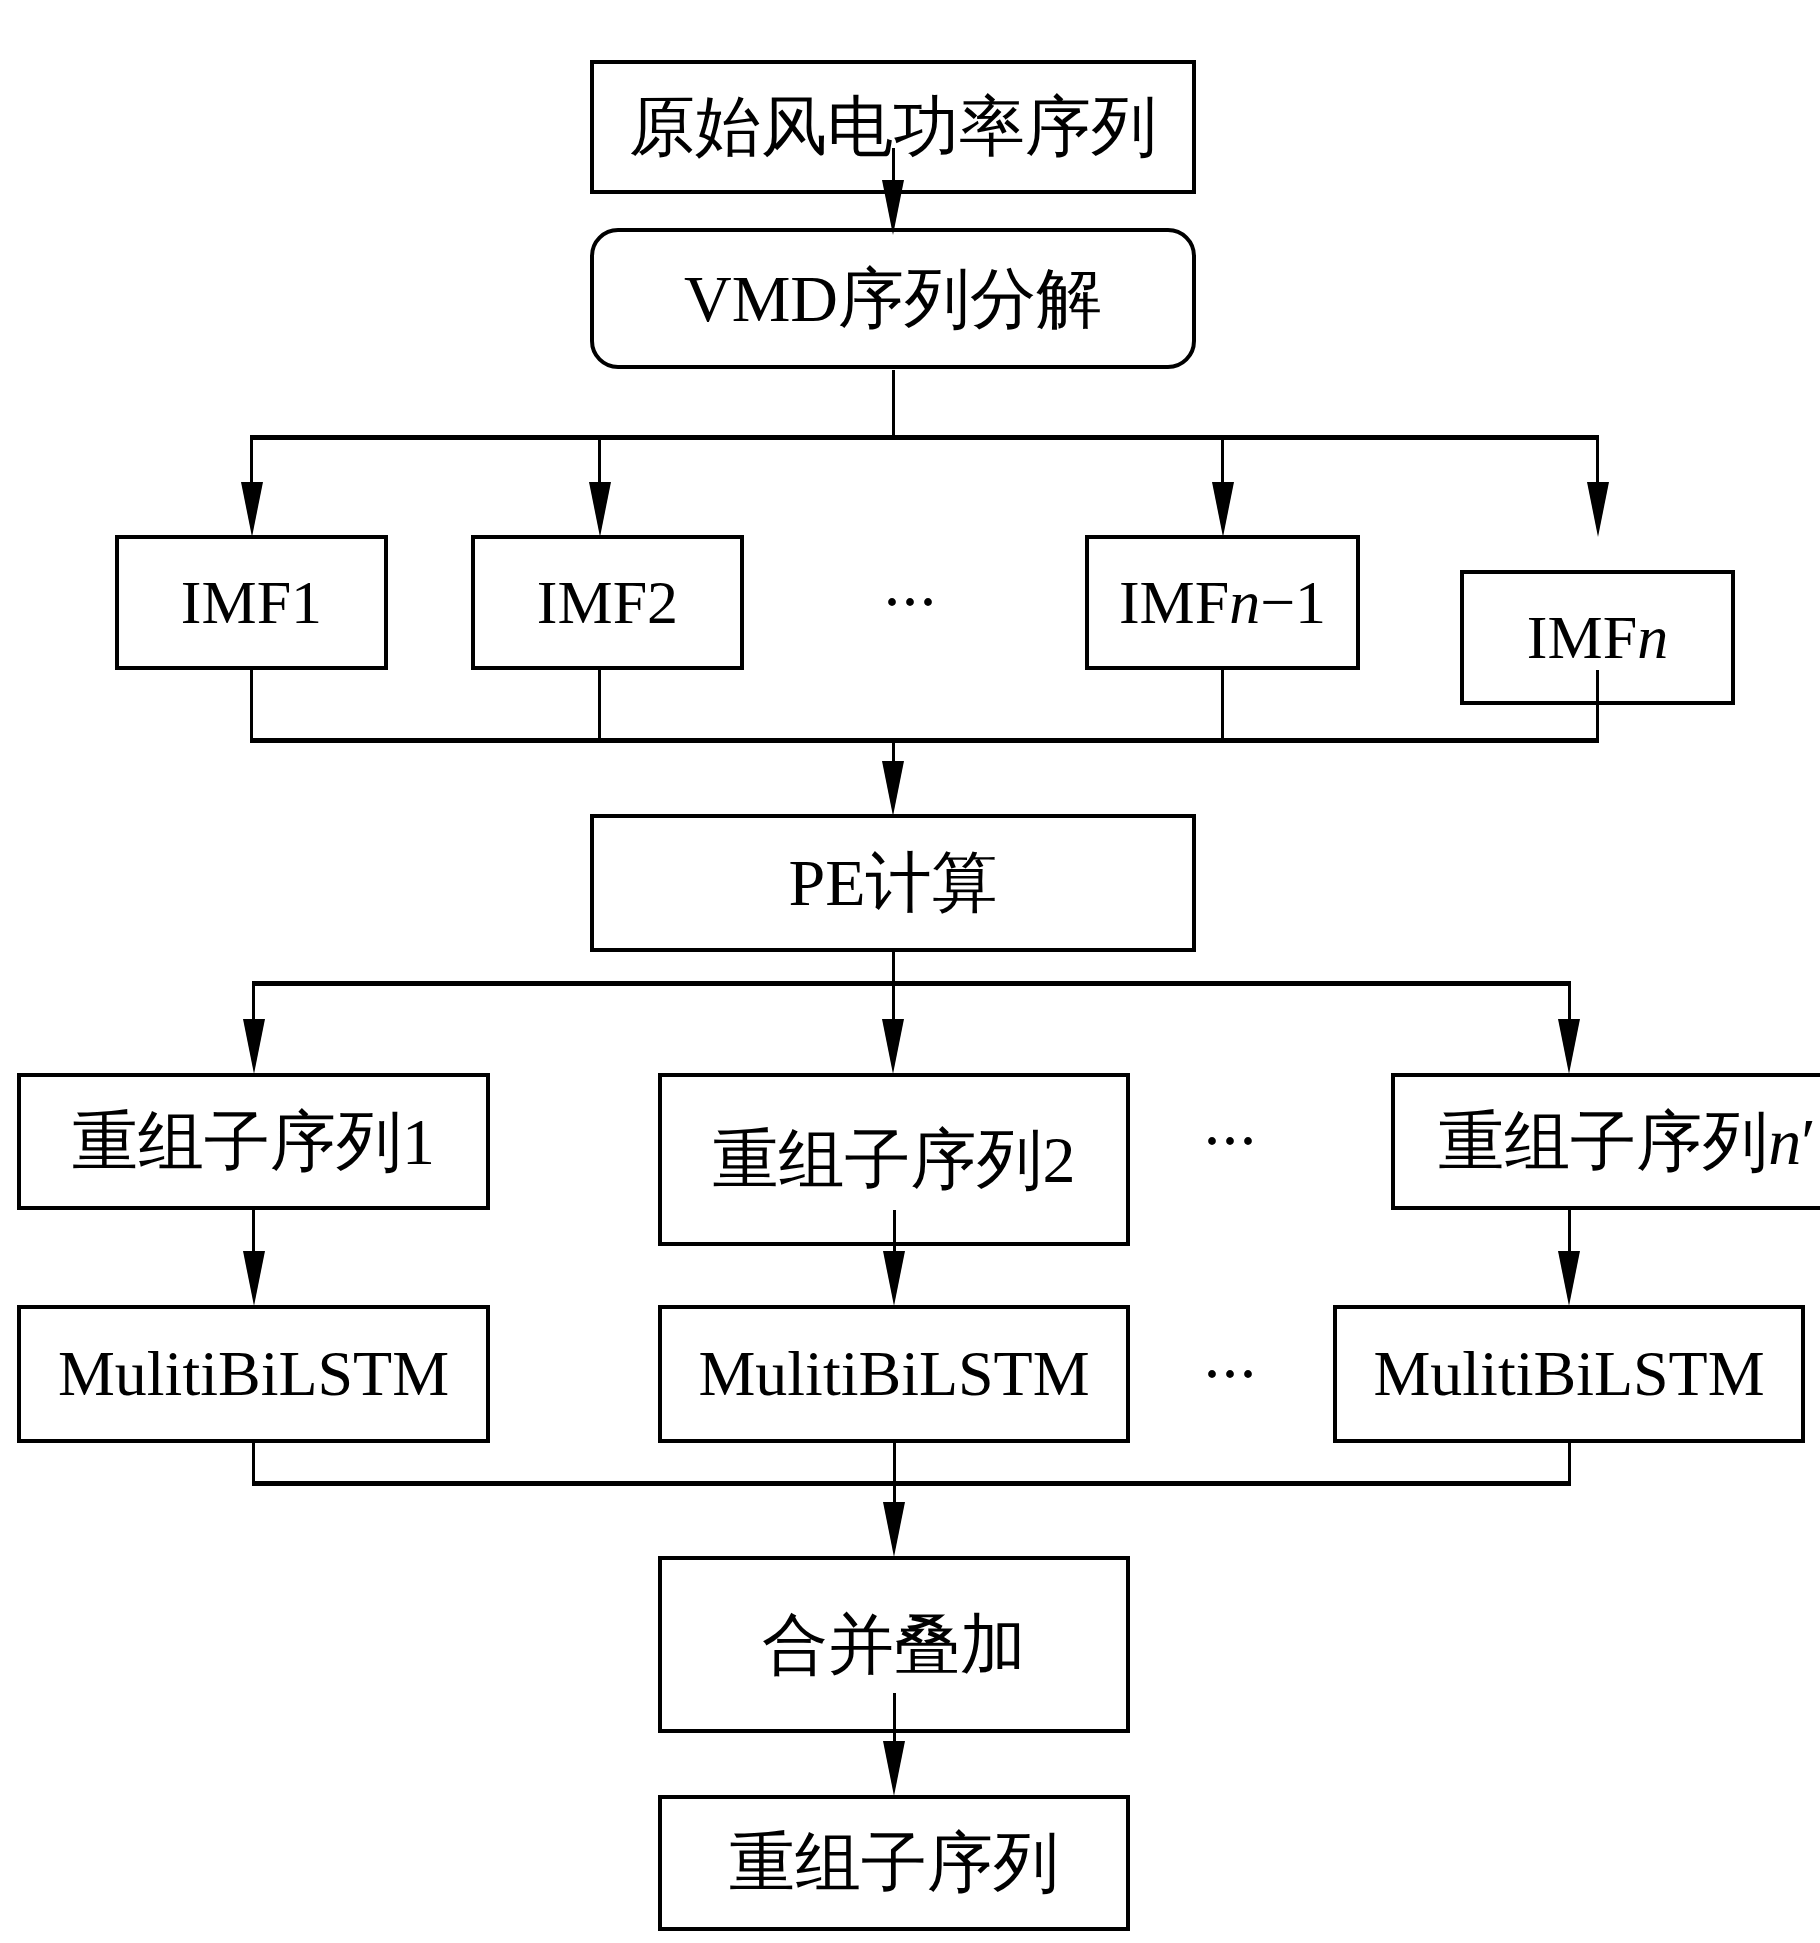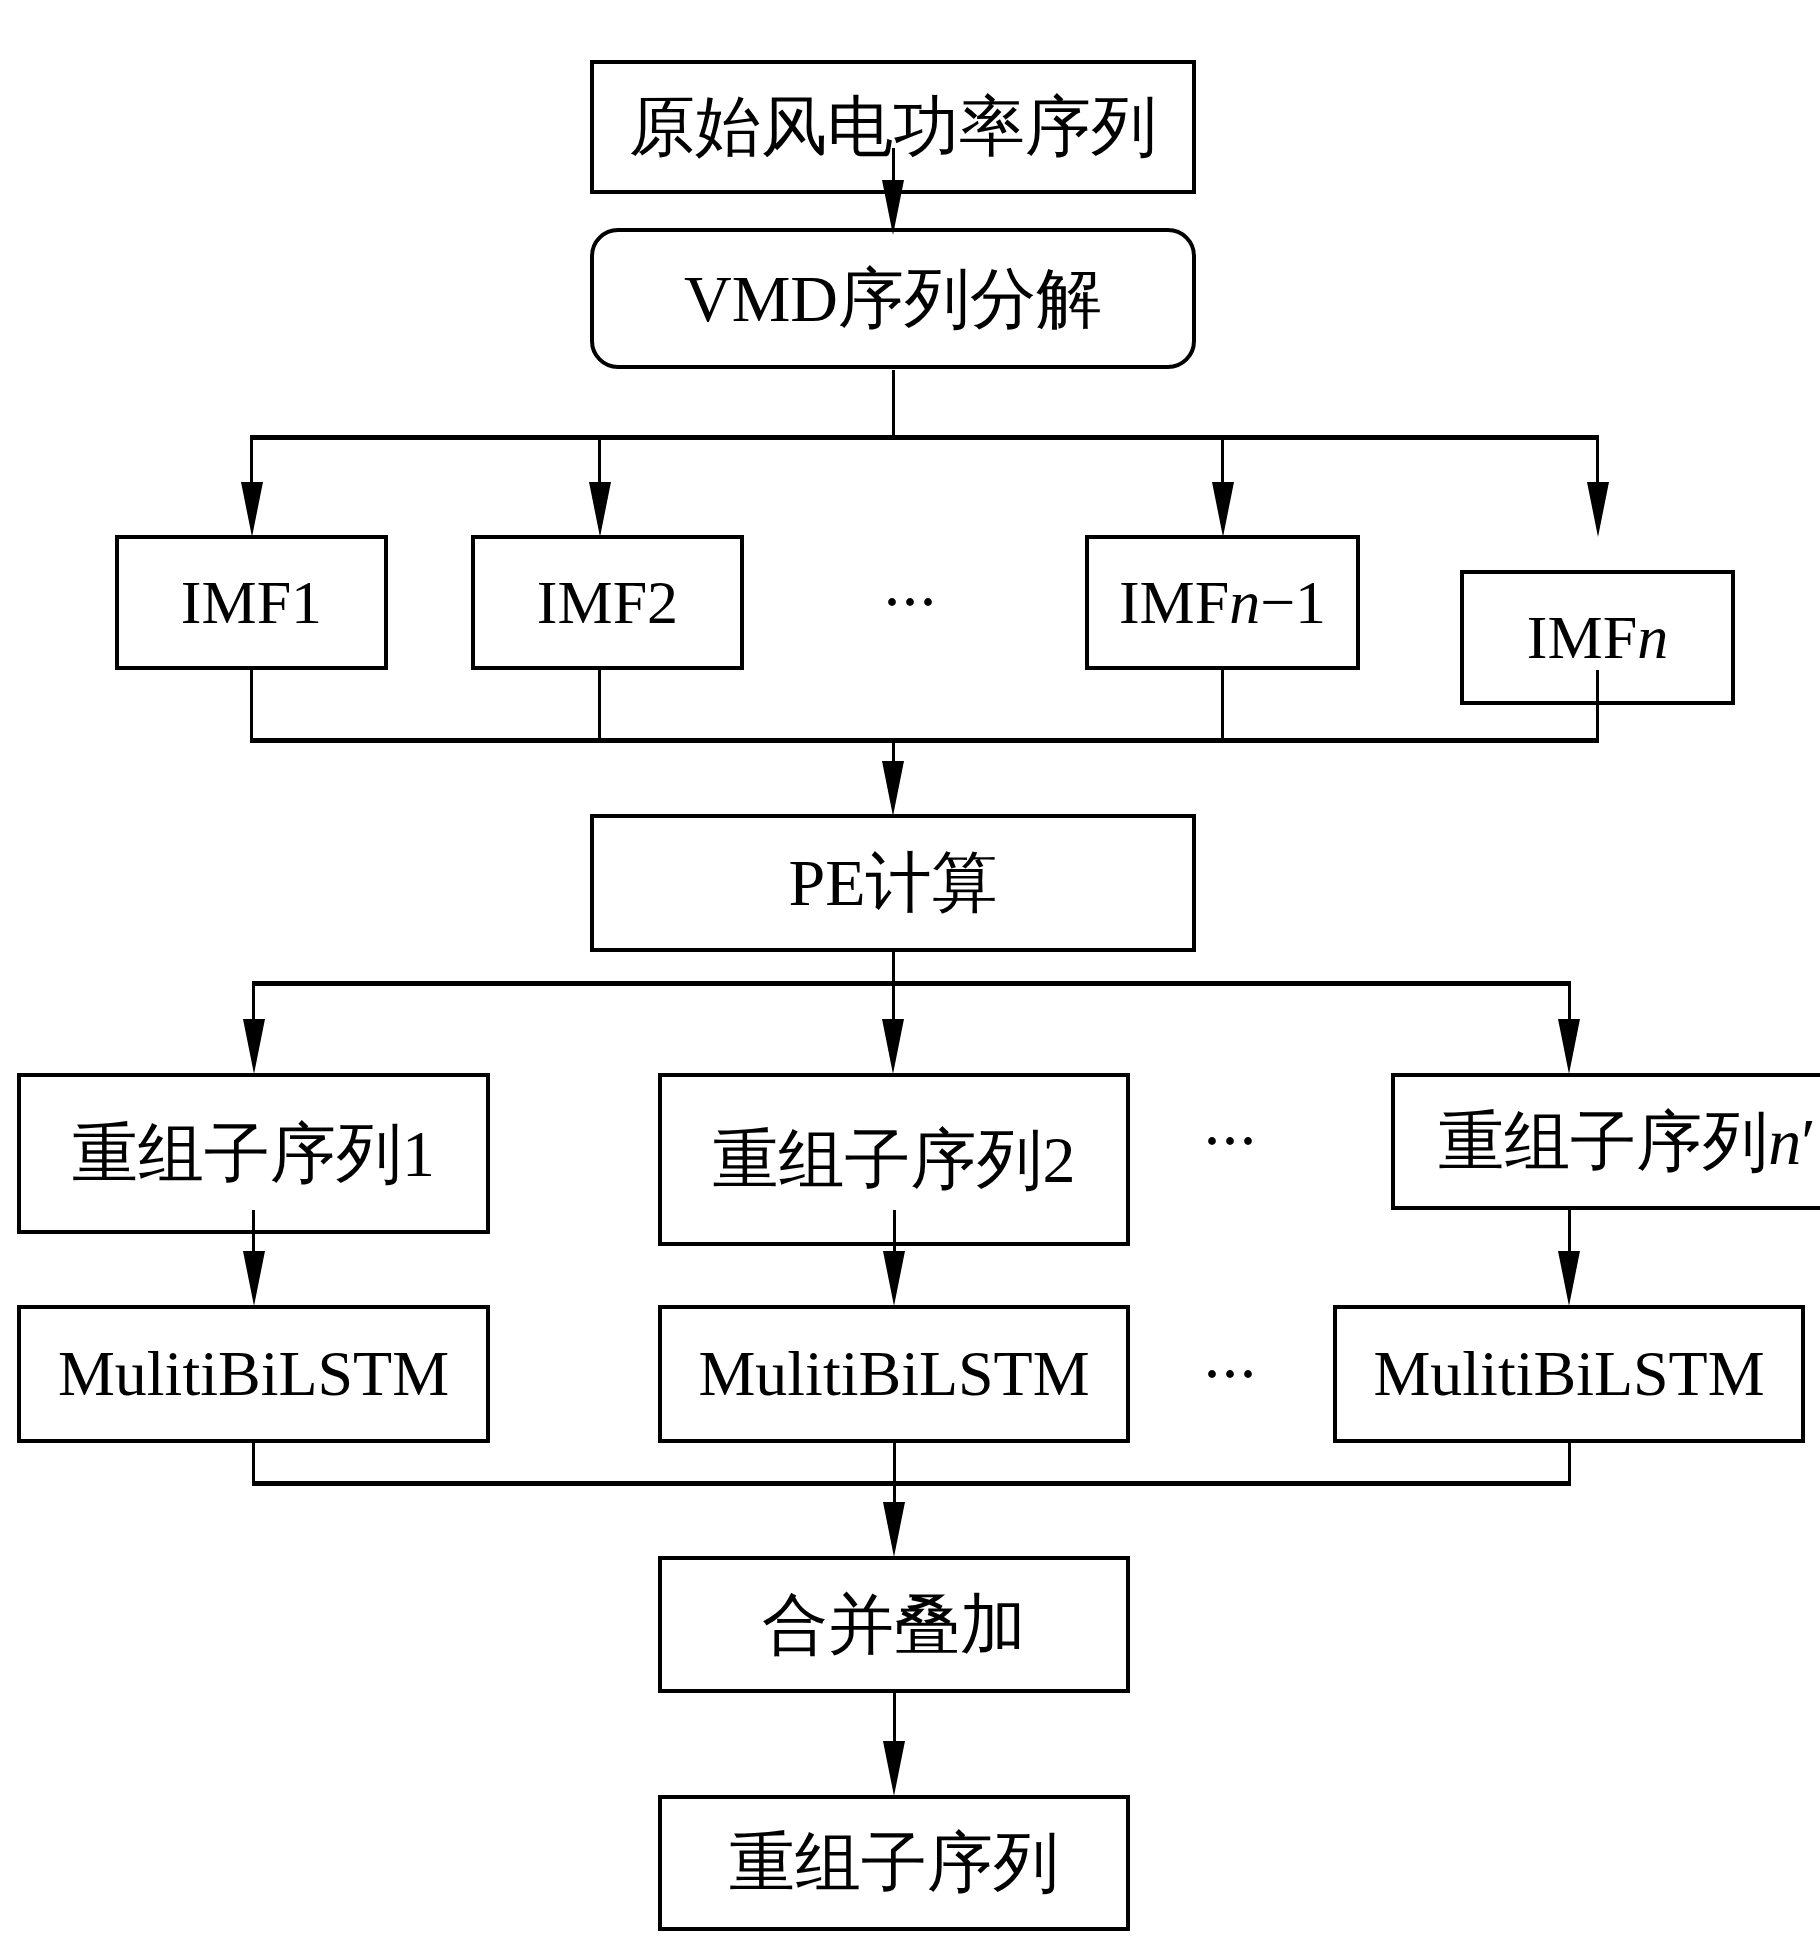--- a/index.html
+++ b/index.html
@@ -86,21 +86,21 @@
   </div>
 
   <div class="box imf" style="left:1460px; top:535px; width:275px; height:135px;margin-top:35px;">
     <span><span>IMF</span><span class="mathvar">n</span><span></span></span>
   </div>
 
   <div class="box cjk" style="left:590px; top:814px; width:606px; height:138px;">
     <span>PE计算</span>
   </div>
 
-  <div class="box cjk" style="left:17px; top:1073px; width:473px; height:161px;">
+  <div class="box cjk" style="left:17px; top:1073px; width:473px; height:137px;">
     <span>重组子序列1</span>
   </div>
 
   <div class="box cjk" style="left:658px; top:1073px; width:472px; height:173px;">
     <span>重组子序列2</span>
   </div>
 
   <div class="box cjk" style="left:1391px; top:1073px; width:472px; height:137px;">
     <span><span>重组子序列</span><span class="mathvar">n</span><span>′</span></span>
   </div>
@@ -110,21 +110,21 @@
   </div>
 
   <div class="box latin" style="left:658px; top:1305px; width:472px; height:138px;">
     <span>MulitiBiLSTM</span>
   </div>
 
   <div class="box latin" style="left:1333px; top:1305px; width:472px; height:138px;">
     <span>MulitiBiLSTM</span>
   </div>
 
-  <div class="box cjk" style="left:658px; top:1556px; width:472px; height:137px;text-align:right;">
+  <div class="box cjk" style="left:658px; top:1556px; width:472px; height:177px;text-align:right;">
     <span>合并叠加</span>
   </div>
 
   <div class="box cjk" style="left:658px; top:1795px; width:472px; height:136px;">
     <span>重组子序列</span>
   </div>
 
   <div class="dots" style="left:861px; top:562px;">···</div>
   <div class="dots" style="left:1181px; top:1101px;">···</div>
   <div class="dots" style="left:1181px; top:1334px;">···</div>

